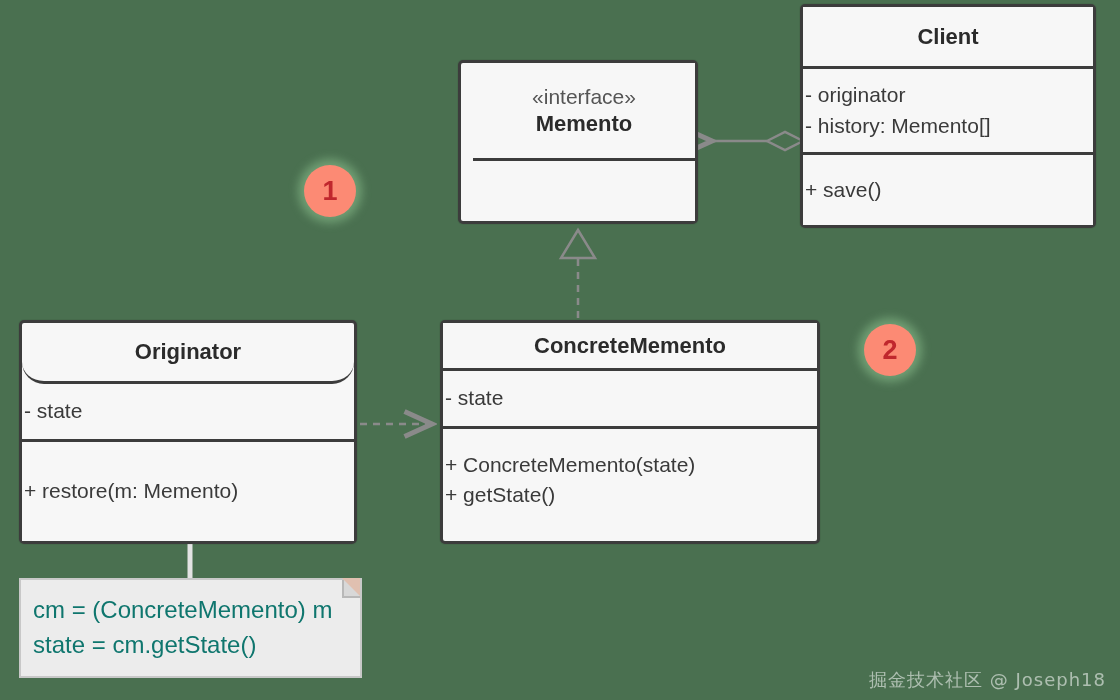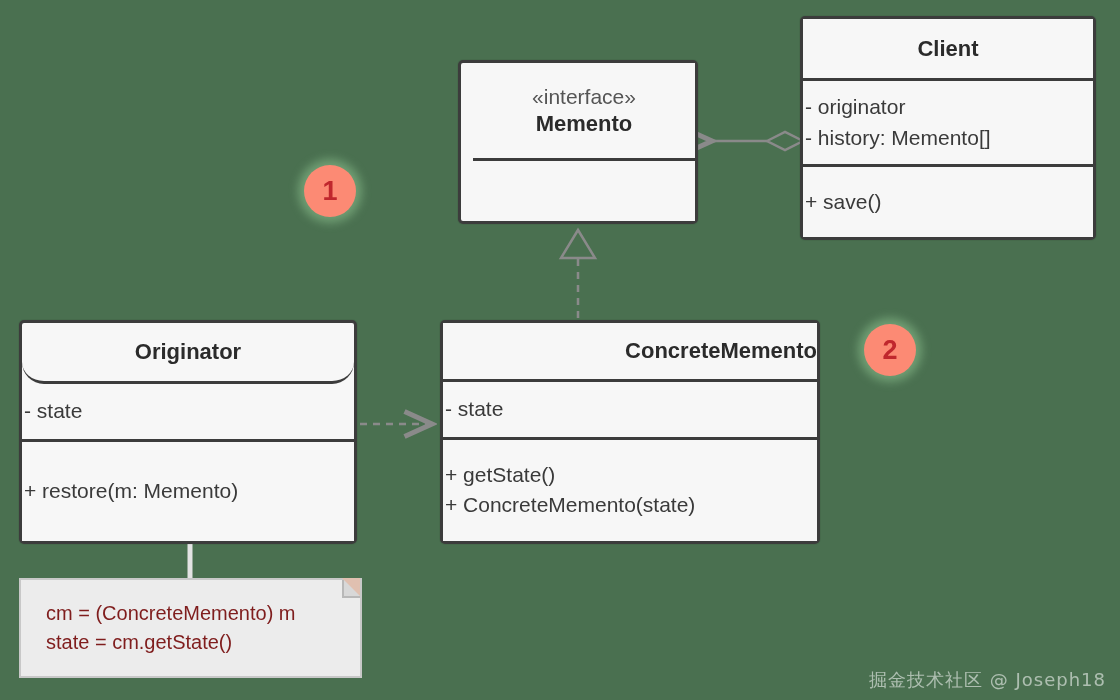--- a/index.html
+++ b/index.html
@@ -76,23 +76,23 @@
   .uml-note {
     position: absolute;
     background: #ececec;
     border: 2px solid #c8c8c8;
     display: flex;
     flex-direction: column;
     justify-content: center;
     z-index: 5;
   }
   .uml-note .member {
-    color: #7f1d1d;
-    font-size: 20px;
-    padding-left: 25px;
+    color: #0f766e;
+    font-size: 24px;
+    padding-left: 12px;
   }
   .note-fold {
     position: absolute;
     top: 0;
     right: 0;
     width: 18px;
     height: 18px;
     background: #d8d8d8;
     border-left: 2px solid #b8b8b8;
     border-bottom: 2px solid #b8b8b8;
@@ -180,21 +180,21 @@
   </svg>
 
   <div class="uml-box" style="left:458px; top:60px; width:240px; height:164px;padding-left:12px;">
     <div class="compartment header" style="height:100px;">
       <div class="stereotype">«interface»</div>
       <div class="class-name">Memento</div>
     </div>
     <div class="compartment" style="height:61px;"></div>
   </div>
 
-  <div class="uml-box" style="left:800px; top:16px; width:296px; height:224px;">
+  <div class="uml-box" style="left:800px; top:4px; width:296px; height:224px;">
     <div class="compartment header" style="height:62px;">
       <div class="class-name">Client</div>
     </div>
     <div class="compartment" style="height:86px;">
       <div class="member">- originator</div>
       <div class="member">- history: Memento[]</div>
     </div>
     <div class="compartment" style="height:70px;">
       <div class="member">+ save()</div>
     </div>
@@ -206,29 +206,29 @@
     </div>
     <div class="compartment" style="height:58px;">
       <div class="member">- state</div>
     </div>
     <div class="compartment" style="height:100px;">
       <div class="member">+ restore(m: Memento)</div>
     </div>
   </div>
 
   <div class="uml-box" style="left:440px; top:320px; width:380px; height:224px;">
-    <div class="compartment header" style="height:60px;align-items:flex-end;">
+    <div class="compartment header" style="height:48px;">
       <div class="class-name">ConcreteMemento</div>
     </div>
     <div class="compartment" style="height:58px;">
       <div class="member">- state</div>
     </div>
     <div class="compartment" style="height:102px;">
+      <div class="member">+ ConcreteMemento(state)</div>
       <div class="member">+ getState()</div>
-      <div class="member">+ ConcreteMemento(state)</div>
     </div>
   </div>
 
   <div class="uml-note" style="left:19px; top:578px; width:343px; height:100px;">
     <div class="note-fold"></div>
     <div class="member">cm = (ConcreteMemento) m</div>
     <div class="member">state = cm.getState()</div>
   </div>
 
   <div class="badge" style="left:304px; top:165px;">1</div>

